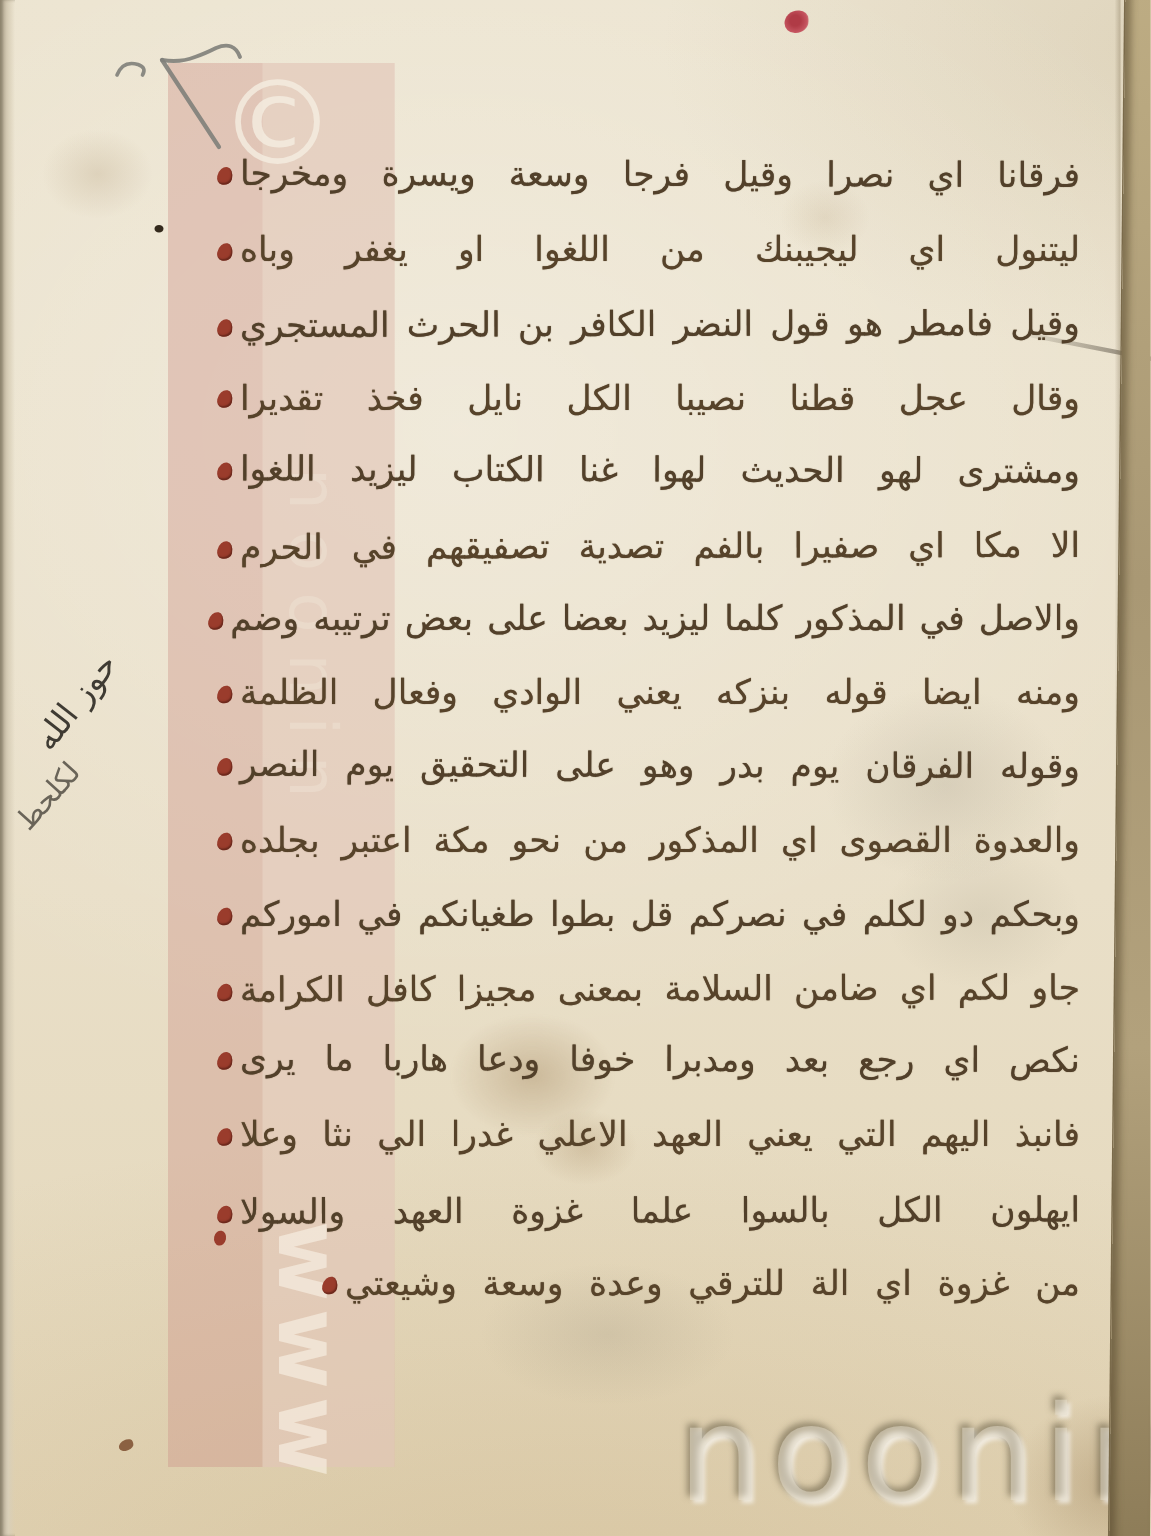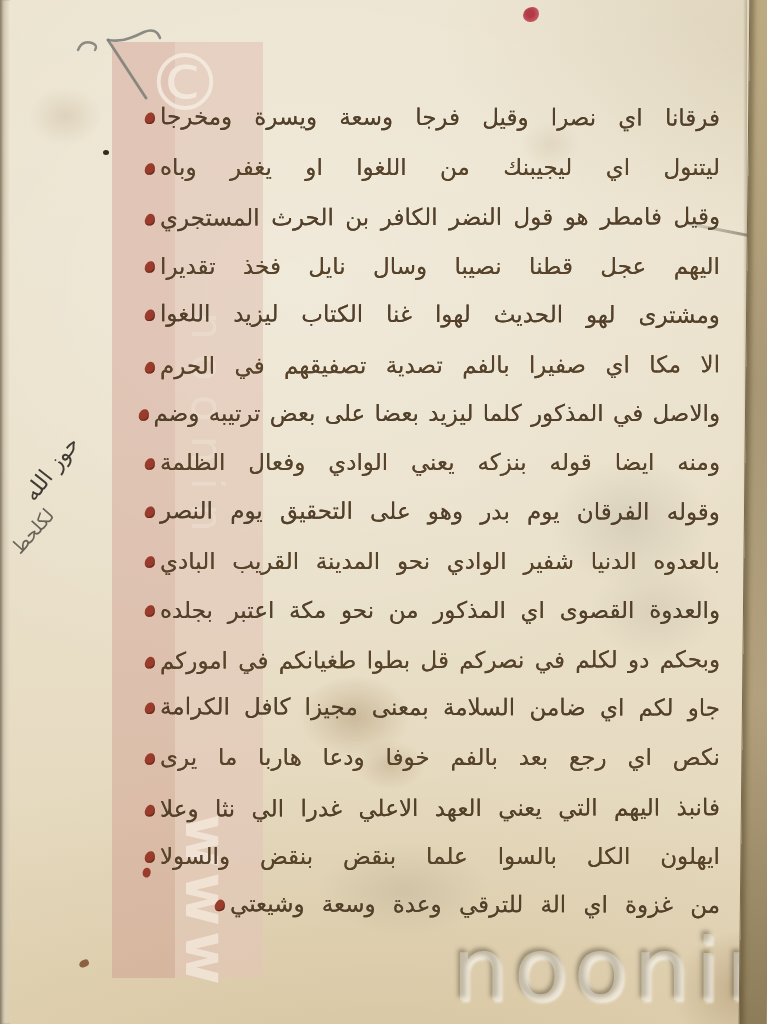--- a/index.html
+++ b/index.html
@@ -164,33 +164,32 @@
 
   <div class="marginalia">
     <span class="marg1">حوز الله</span>
     <span class="marg2">لكلحط</span>
   </div>
 
   <div class="textblock">
       <div class="line"><span class="line-text">فرقانا اي نصرا وقيل فرجا وسعة ويسرة ومخرجا</span><span class="dot"></span></div>
       <div class="line"><span class="line-text">ليتنول اي ليجيبنك من اللغوا او يغفر وباه</span><span class="dot"></span></div>
       <div class="line"><span class="line-text">وقيل فامطر هو قول النضر الكافر بن الحرث المستجري</span><span class="dot"></span></div>
-      <div class="line"><span class="line-text">اليهم عجل قطنا نصيبا وسال نايل فخذ تقديرا</span><span class="dot"></span></div>
+      <div class="line"><span class="line-text">وقال عجل قطنا نصيبا الكل نايل فخذ تقديرا</span><span class="dot"></span></div>
       <div class="line"><span class="line-text">ومشترى لهو الحديث لهوا غنا الكتاب ليزيد اللغوا</span><span class="dot"></span></div>
       <div class="line"><span class="line-text">الا مكا اي صفيرا بالفم تصدية تصفيقهم في الحرم</span><span class="dot"></span></div>
       <div class="line"><span class="line-text">والاصل في المذكور كلما ليزيد بعضا على بعض ترتيبه وضم</span><span class="dot"></span></div>
       <div class="line"><span class="line-text">ومنه ايضا قوله بنزكه يعني الوادي وفعال الظلمة</span><span class="dot"></span></div>
       <div class="line"><span class="line-text">وقوله الفرقان يوم بدر وهو على التحقيق يوم النصر</span><span class="dot"></span></div>
-      <div class="line"><span class="line-text">بالعدوه الدنيا شفير الوادي نحو المدينة القريب البادي</span><span class="dot"></span></div>
       <div class="line"><span class="line-text">والعدوة القصوى اي المذكور من نحو مكة اعتبر بجلده</span><span class="dot"></span></div>
       <div class="line"><span class="line-text">وبحكم دو لكلم في نصركم قل بطوا طغيانكم في اموركم</span><span class="dot"></span></div>
       <div class="line"><span class="line-text">جاو لكم اي ضامن السلامة بمعنى مجيزا كافل الكرامة</span><span class="dot"></span></div>
-      <div class="line"><span class="line-text">نكص اي رجع بعد بالفم خوفا ودعا هاربا ما يرى</span><span class="dot"></span></div>
+      <div class="line"><span class="line-text">نكص اي رجع بعد ومدبرا خوفا ودعا هاربا ما يرى</span><span class="dot"></span></div>
       <div class="line"><span class="line-text">فانبذ اليهم التي يعني العهد الاعلي غدرا الي نثا وعلا</span><span class="dot"></span></div>
-      <div class="line"><span class="line-text">ايهلون الكل بالسوا علما بنقض بنقض والسولا</span><span class="dot double"></span></div>
+      <div class="line"><span class="line-text">ايهلون الكل بالسوا علما غزوة العهد والسولا</span><span class="dot double"></span></div>
       <div class="line"><span class="line-text">من غزوة اي الة للترقي وعدة وسعة وشيعتي</span><span class="dot"></span></div>
     </div>
 
   <div class="corner-wm">noonin</div>
 
   <div class="left-edge"></div>
   <div class="binding-shadow"></div>
   <div class="binding"></div>
 </div>
 

